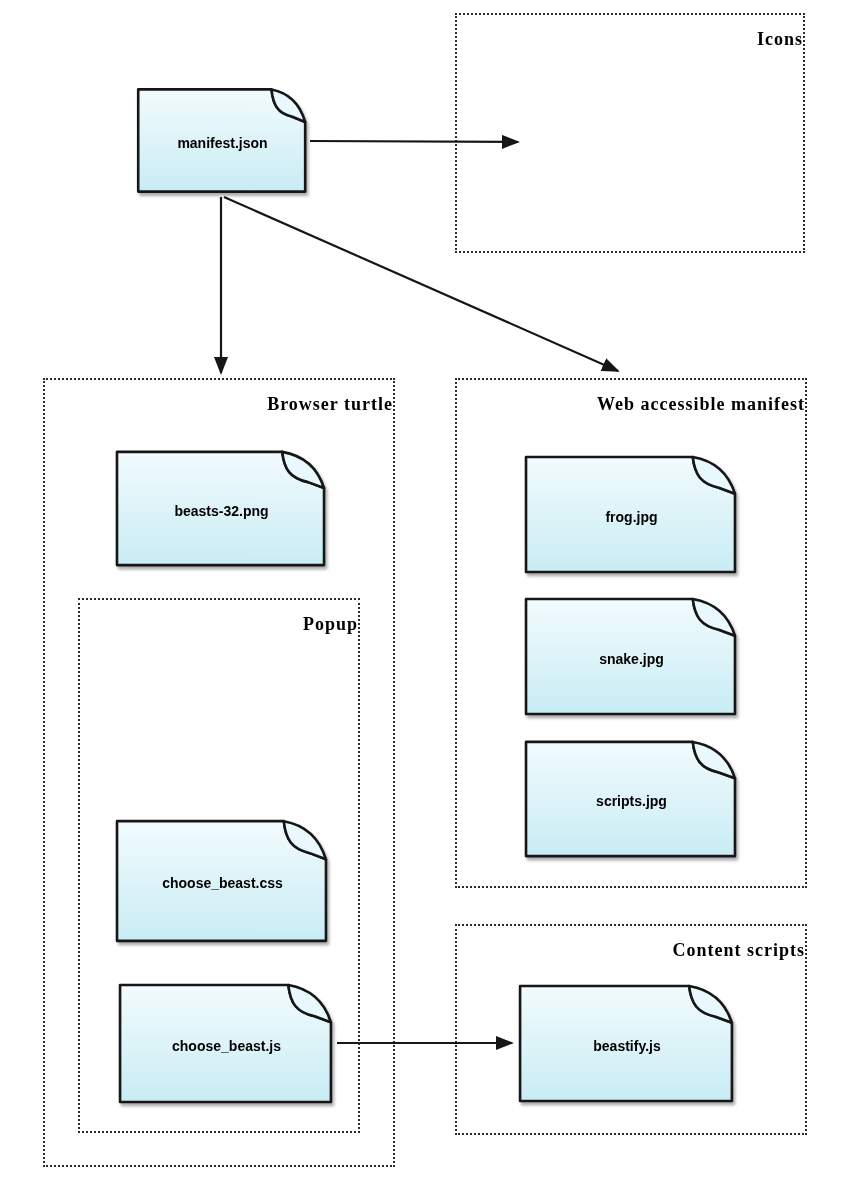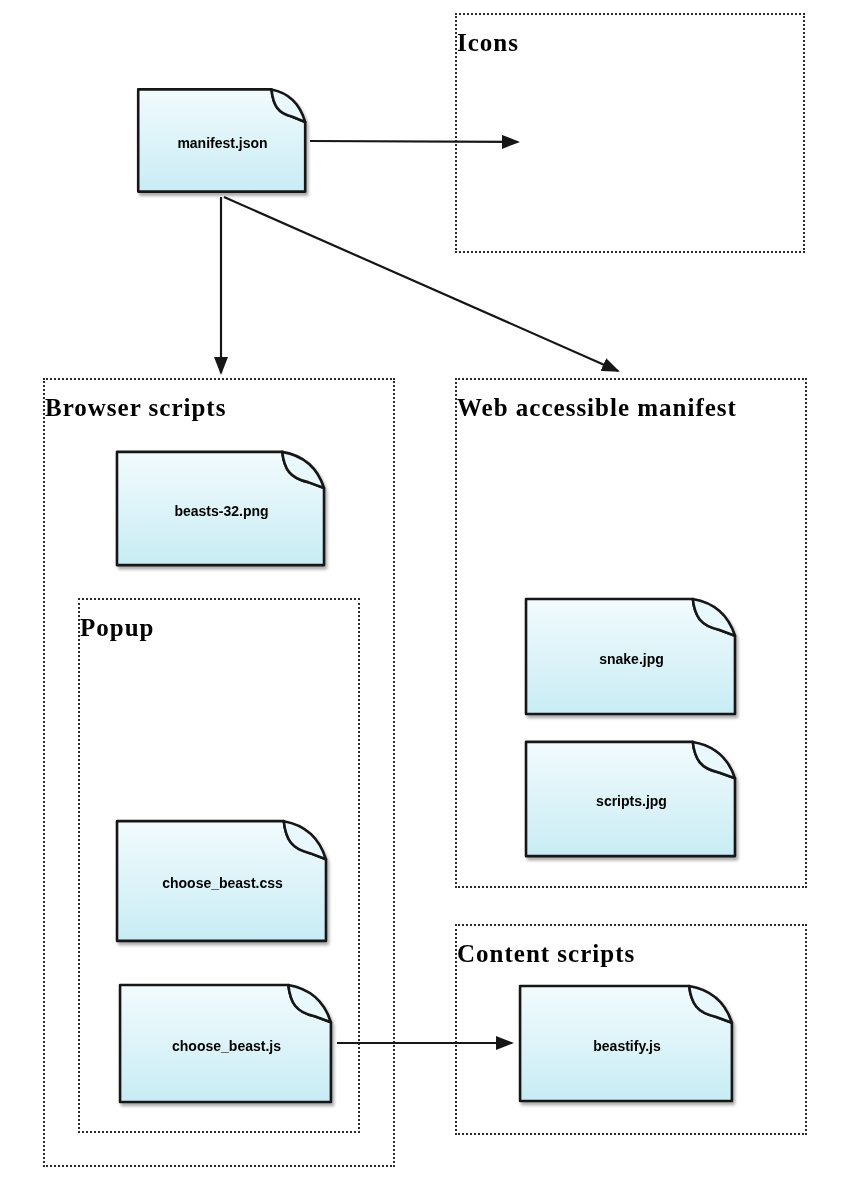--- a/index.html
+++ b/index.html
@@ -18,24 +18,24 @@
 
   
   .group {
     position: absolute;
     border: 2px dotted #2b2b2b;
     box-sizing: border-box;
     background: transparent;
   }
   .group-title {
     margin-top: 14px;
-    text-align: left;
+    text-align: right;
     font-family: "Liberation Serif", serif;
     font-weight: 600;
-    font-size: 25px;
+    font-size: 18px;
     letter-spacing: 1px;
     color: #000000;
     user-select: none;
   }
 
   
   .file {
     position: absolute;
     box-sizing: border-box;
   }
@@ -108,21 +108,21 @@
         <stop offset="1" stop-color="#c8ecf4"></stop>
       </linearGradient>
     </defs>
   </svg>
 
   <div class="group" style="left:455px; top:13px; width:350px; height:240px;">
     <div class="group-title">Icons</div>
   </div>
 
   <div class="group" style="left:43px; top:378px; width:352px; height:789px;">
-    <div class="group-title">Browser scripts</div>
+    <div class="group-title">Browser turtle</div>
   </div>
 
   <div class="group" style="left:78px; top:598px; width:282px; height:535px;">
     <div class="group-title">Popup</div>
   </div>
 
   <div class="group" style="left:455px; top:378px; width:352px; height:510px;">
     <div class="group-title">Web accessible manifest</div>
   </div>
 
@@ -157,20 +157,27 @@
   </div>
 
   <div class="file" style="left:113px; top:816px; width:219px; height:130px;">
     <svg class="shape" viewBox="0 0 218 126" preserveAspectRatio="none">
       <path class="fbody" d="M4,5 L170,5 C172,23 178,32 196,36 L212,42 L212,121 L4,121 Z"></path>
       <path class="fflap" d="M170,5 C193,9 206,23 212,42 L196,36 C178,32 172,23 170,5 Z"></path>
     </svg>
     <span class="file-label">choose_beast.css</span>
   </div>
 
+  <div class="file" style="left:522px; top:452px; width:219px; height:125px;">
+    <svg class="shape" viewBox="0 0 218 126" preserveAspectRatio="none">
+      <path class="fbody" d="M4,5 L170,5 C172,23 178,32 196,36 L212,42 L212,121 L4,121 Z"></path>
+      <path class="fflap" d="M170,5 C193,9 206,23 212,42 L196,36 C178,32 172,23 170,5 Z"></path>
+    </svg>
+    <span class="file-label">frog.jpg</span>
+  </div>
 
   <div class="file" style="left:522px; top:594px; width:219px; height:125px;">
     <svg class="shape" viewBox="0 0 218 126" preserveAspectRatio="none">
       <path class="fbody" d="M4,5 L170,5 C172,23 178,32 196,36 L212,42 L212,121 L4,121 Z"></path>
       <path class="fflap" d="M170,5 C193,9 206,23 212,42 L196,36 C178,32 172,23 170,5 Z"></path>
     </svg>
     <span class="file-label">snake.jpg</span>
   </div>
 
   <div class="file" style="left:522px; top:737px; width:219px; height:124px;">

